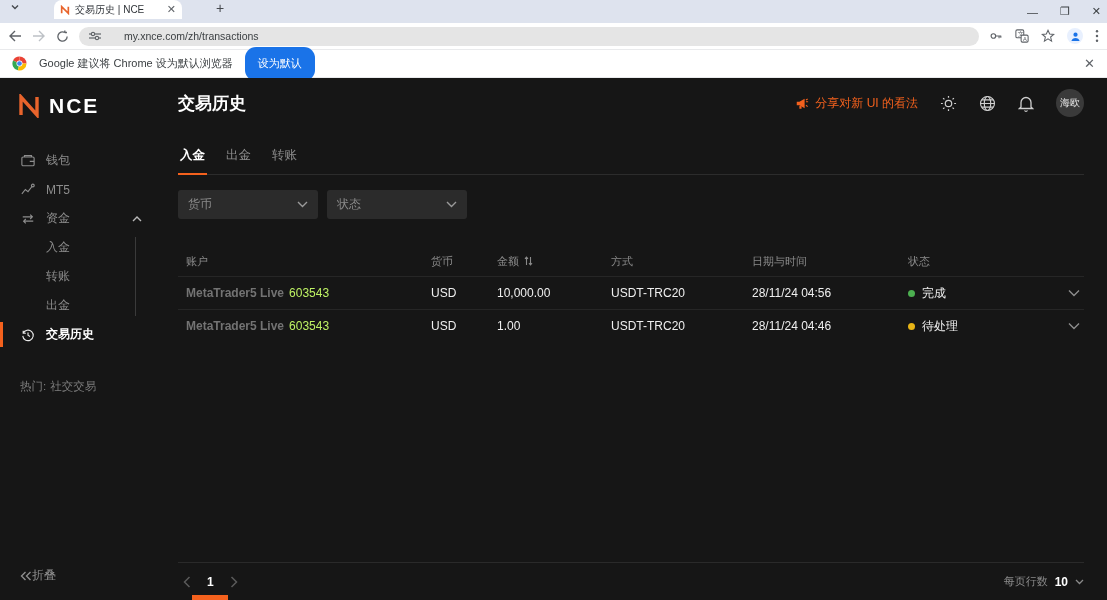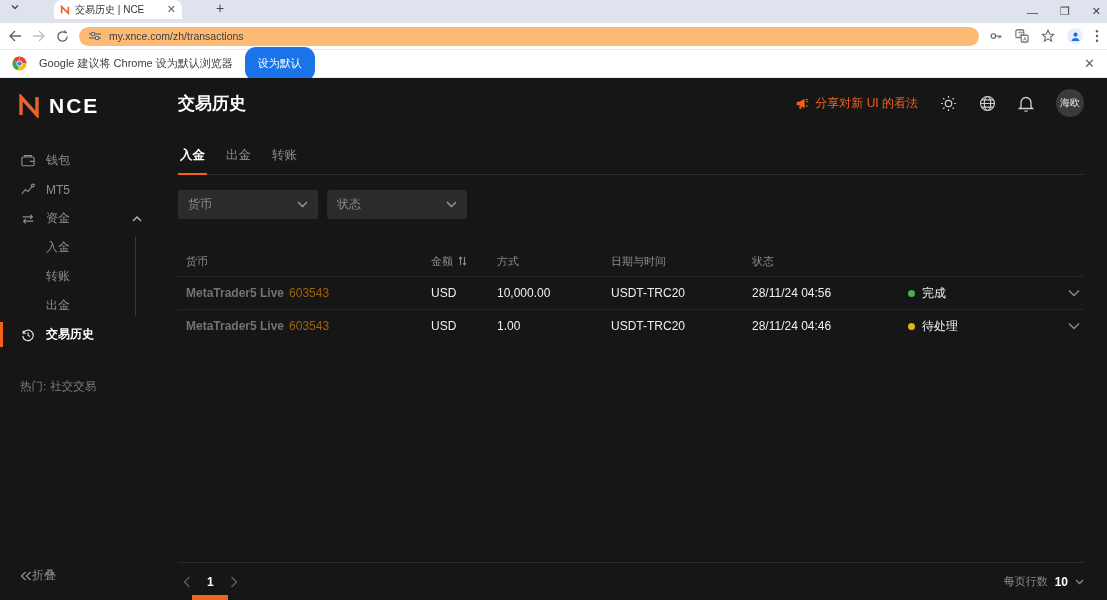--- a/index.html
+++ b/index.html
@@ -14,21 +14,21 @@
   .tab { height:19px; width:128px; background:#ffffff; border-radius:8px 8px 0 0; display:flex; align-items:center; padding:0 6px; gap:5px; }
   .tab-title { font-size:10px; color:#2f3338; white-space:nowrap; overflow:hidden; flex:1; }
   .tab-close { color:#5f6368; font-size:11px; line-height:1; cursor:pointer; }
   .new-tab { color:#45494e; font-size:14px; margin:0 0 3px 8px; cursor:pointer; }
   .win-controls { position:absolute; right:6px; top:0; height:23px; display:flex; align-items:center; gap:22px; color:#3c4043; }
   .win-controls span { font-size:11px; cursor:pointer; }
 
   .toolbar { height:26px; background:#ffffff; display:flex; align-items:center; padding:0 8px; gap:10px; }
   .nav-btn { color:#5f6368; }
   .nav-btn.disabled { color:#bdc1c6; }
-  .urlbar { flex:1; height:19px; background:#fdba74; border-radius:10px; display:flex; align-items:center; gap:8px; padding:0 10px; }
+  .urlbar { flex:1; height:19px; background:#e5e5e5; border-radius:10px; display:flex; align-items:center; gap:23px; padding:0 10px; }
   .url-text { font-size:10.5px; color:#3c4043; }
   .toolbar-right { display:flex; align-items:center; gap:12px; color:#5f6368; }
   .avatar-browser { width:16px; height:16px; border-radius:50%; background:#e8f0fe; display:flex; align-items:center; justify-content:center; }
 
   .infobar { height:29px; background:#ffffff; border-top:1px solid #e9eaec; border-bottom:1px solid #e9eaec;
     display:flex; align-items:center; padding:0 12px; gap:12px; }
   .infobar-text { font-size:11px; color:#3c4043; }
   .default-btn { background:#1a73e8; color:#fff; font-size:11px; border:none; border-radius:11px; height:34px; padding:0 13px; cursor:pointer; }
   .infobar-close { margin-left:auto; color:#5f6368; font-size:13px; cursor:pointer; }
 
@@ -69,21 +69,21 @@
   .select { width:140px; height:29px; background:#2b2b2b; border-radius:3px; display:flex; align-items:center;
     padding:0 10px; color:#8b8b8b; font-size:12px; cursor:pointer; }
   .select .chev { margin-left:auto; color:#9a9a9a; }
 
   .table { margin-top:27px; }
   .trow { display:grid; grid-template-columns:245px 66px 114px 141px 156px 1fr 32px; align-items:center; padding:0 0 0 8px; }
   .thead { height:30px; color:#8a8a8a; font-size:11px; }
   .thead .th { display:flex; align-items:center; gap:5px; }
   .tbody-row { height:33px; border-top:1px solid #262626; font-size:12px; color:#efefef; }
   .acct-name { font-weight:bold; color:#737373; }
-  .acct-id { color:#a16207; margin-left:5px; }
+  .acct-id { color:#bef264; margin-left:5px; }
   .amount, .cur { font-weight:normal; }
   .status-cell { display:flex; align-items:center; gap:7px; }
   .dot { width:7px; height:7px; border-radius:50%; }
   .row-chev { color:#8d8d8d; justify-self:end; margin-right:4px; cursor:pointer; }
 
   .footer { margin-top:auto; border-top:1px solid #2a2a2a; height:38px; display:flex; align-items:center; }
   .pager { display:flex; align-items:center; gap:16px; margin-left:5px; }
   .pg-btn { color:#5a5a5a; cursor:pointer; }
   .pg-num { color:#fff; font-size:12px; font-weight:bold; }
   .per-page { margin-left:auto; display:flex; align-items:center; gap:7px; font-size:11px; color:#8a8a8a; cursor:pointer; }
@@ -338,20 +338,21 @@
         <span class="icon chev">
           <svg width="11" height="7" viewBox="0 0 11 7">
               <path d="M1 1 L5.5 5.5 L10 1" stroke="currentColor" stroke-width="1.4" fill="none"></path>
             </svg>
         </span>
       </div>
     </div>
 
     <div class="table">
       <div class="trow thead">
+        <span class="th">账户</span>
         <span class="th">货币</span>
         <span class="th">
           <span>金额</span>
           <span class="icon">
             <svg width="9" height="10" viewBox="0 0 9 10" stroke="currentColor" stroke-width="1.1" fill="none">
               <path d="M2.5 9 V1 M1 2.8 L2.5 1 L4 2.8 M6.5 1 V9 M5 7.2 L6.5 9 L8 7.2"></path>
             </svg>
           </span>
         </span>
         <span class="th">方式</span>

